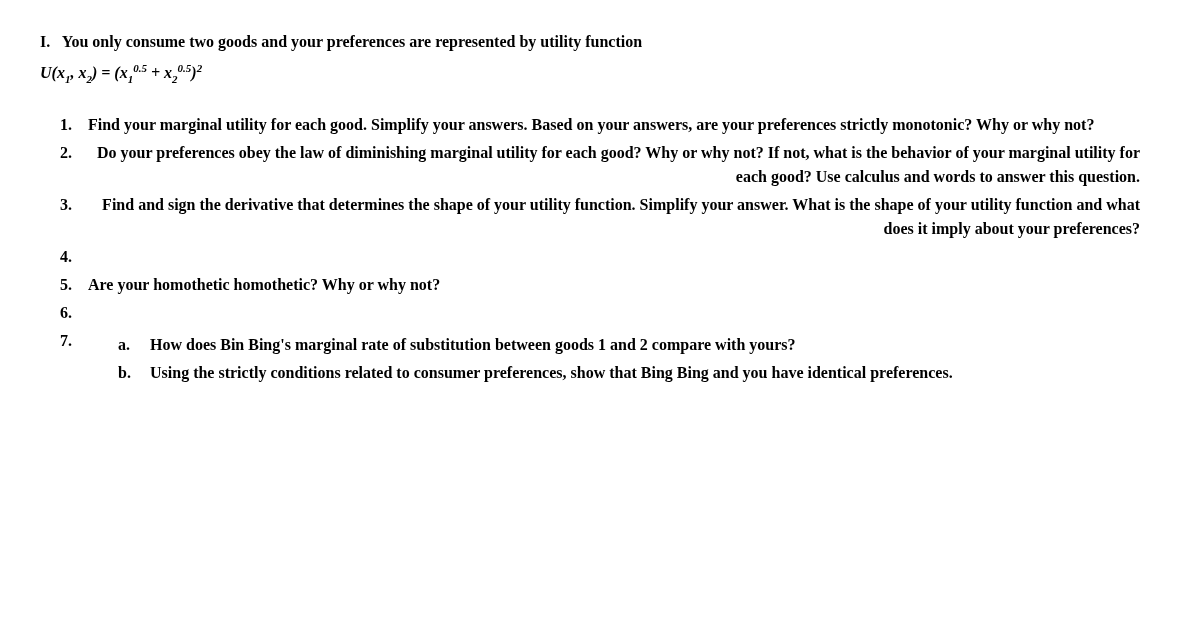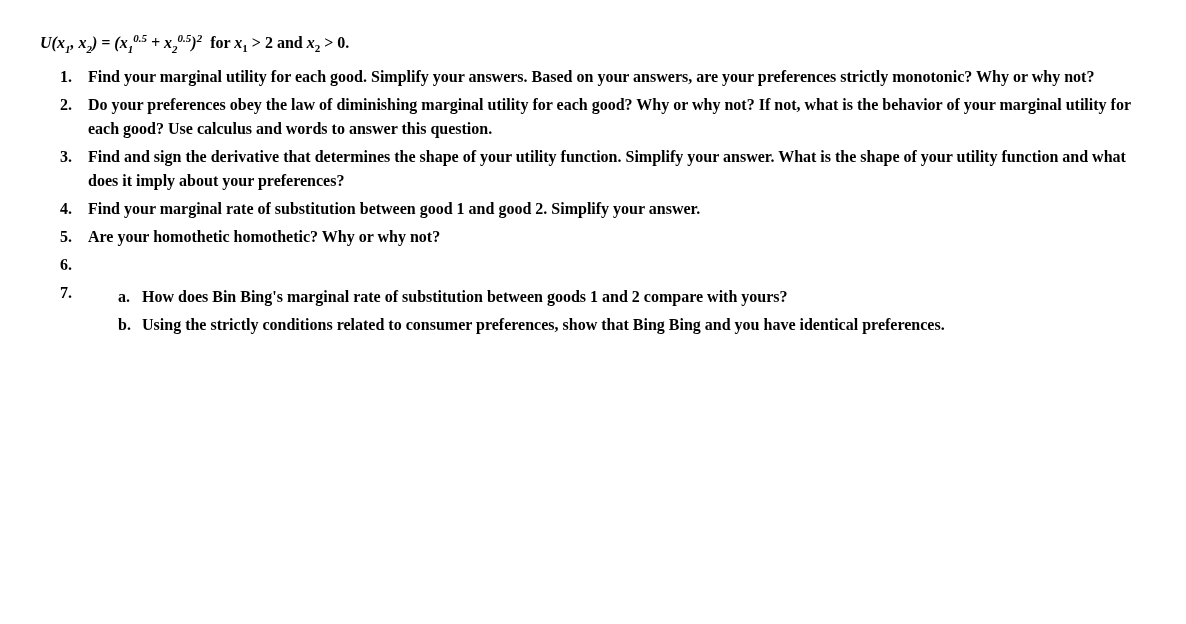--- a/index.html
+++ b/index.html
@@ -20,21 +20,21 @@
     .main-content {
       max-width: 1100px;
     }
     .section-header {
       font-weight: bold;
       font-size: 16px;
       margin-bottom: 6px;
     }
     .utility-function-line {
       font-size: 16px;
-      margin-bottom: 8px;
+      margin-bottom: 26px;
       display: flex;
       align-items: baseline;
       gap: 4px;
     }
     .ordered-list {
       list-style: none;
       padding-left: 20px;
       margin-bottom: 4px;
     }
     .ordered-list > li {
@@ -43,61 +43,64 @@
       align-items: flex-start;
       gap: 6px;
     }
     .list-number {
       font-weight: bold;
       min-width: 22px;
       flex-shrink: 0;
     }
     .list-content {
       font-weight: bold;
+      text-align: right;
     }
     .sub-list {
       list-style: none;
       padding-left: 30px;
       margin-top: 4px;
     }
     .sub-list > li {
       margin-bottom: 4px;
       display: flex;
       align-items: flex-start;
       gap: 6px;
     }
     .sub-label {
       font-weight: bold;
       min-width: 18px;
       flex-shrink: 0;
     }
     .sub-content {
       font-weight: bold;
+      margin-left: 8px;
     }
     sup {
       font-size: 11px;
       vertical-align: super;
     }
     sub {
       font-size: 11px;
       vertical-align: sub;
     }
   </style>
 </head>
 <body>
 
 <div class="main-content">
 
+  <div class="section-header">
+    <span>I.&nbsp;&nbsp;</span>
+    <span>You only consume two goods and your preferences are represented by utility function</span>
+  </div>
 
   <div class="utility-function-line">
     <span style="font-weight:bold; font-style:italic;">
       <i>U</i>(<i>x</i><sub>1</sub>, <i>x</i><sub>2</sub>) = (<i>x</i><sub>1</sub><sup>0.5</sup> + <i>x</i><sub>2</sub><sup>0.5</sup>)<sup>2</sup>
-    </span>
-    <span style="font-weight:bold;">
-      &nbsp;for <i>x</i><sub>1</sub> &gt; 2 and <i>x</i><sub>2</sub> &gt; 0.
     </span>
   </div>
 
   <ol class="ordered-list">
 
     <li>
       <span class="list-number">1.</span>
       <span class="list-content">
         Find your marginal utility for each good. Simplify your answers. Based on your answers, are your preferences strictly monotonic? Why or why not?
       </span>
@@ -112,23 +115,20 @@
 
     <li>
       <span class="list-number">3.</span>
       <span class="list-content">
         Find and sign the derivative that determines the shape of your utility function. Simplify your answer. What is the shape of your utility function and what does it imply about your preferences?
       </span>
     </li>
 
     <li>
       <span class="list-number">4.</span>
-      <span class="list-content">
-        Find your marginal rate of substitution between good 1 and good 2. Simplify your answer.
-      </span>
     </li>
 
     <li>
       <span class="list-number">5.</span>
       <span class="list-content">
         Are your homothetic homothetic? Why or why not?
       </span>
     </li>
 
     <li>

